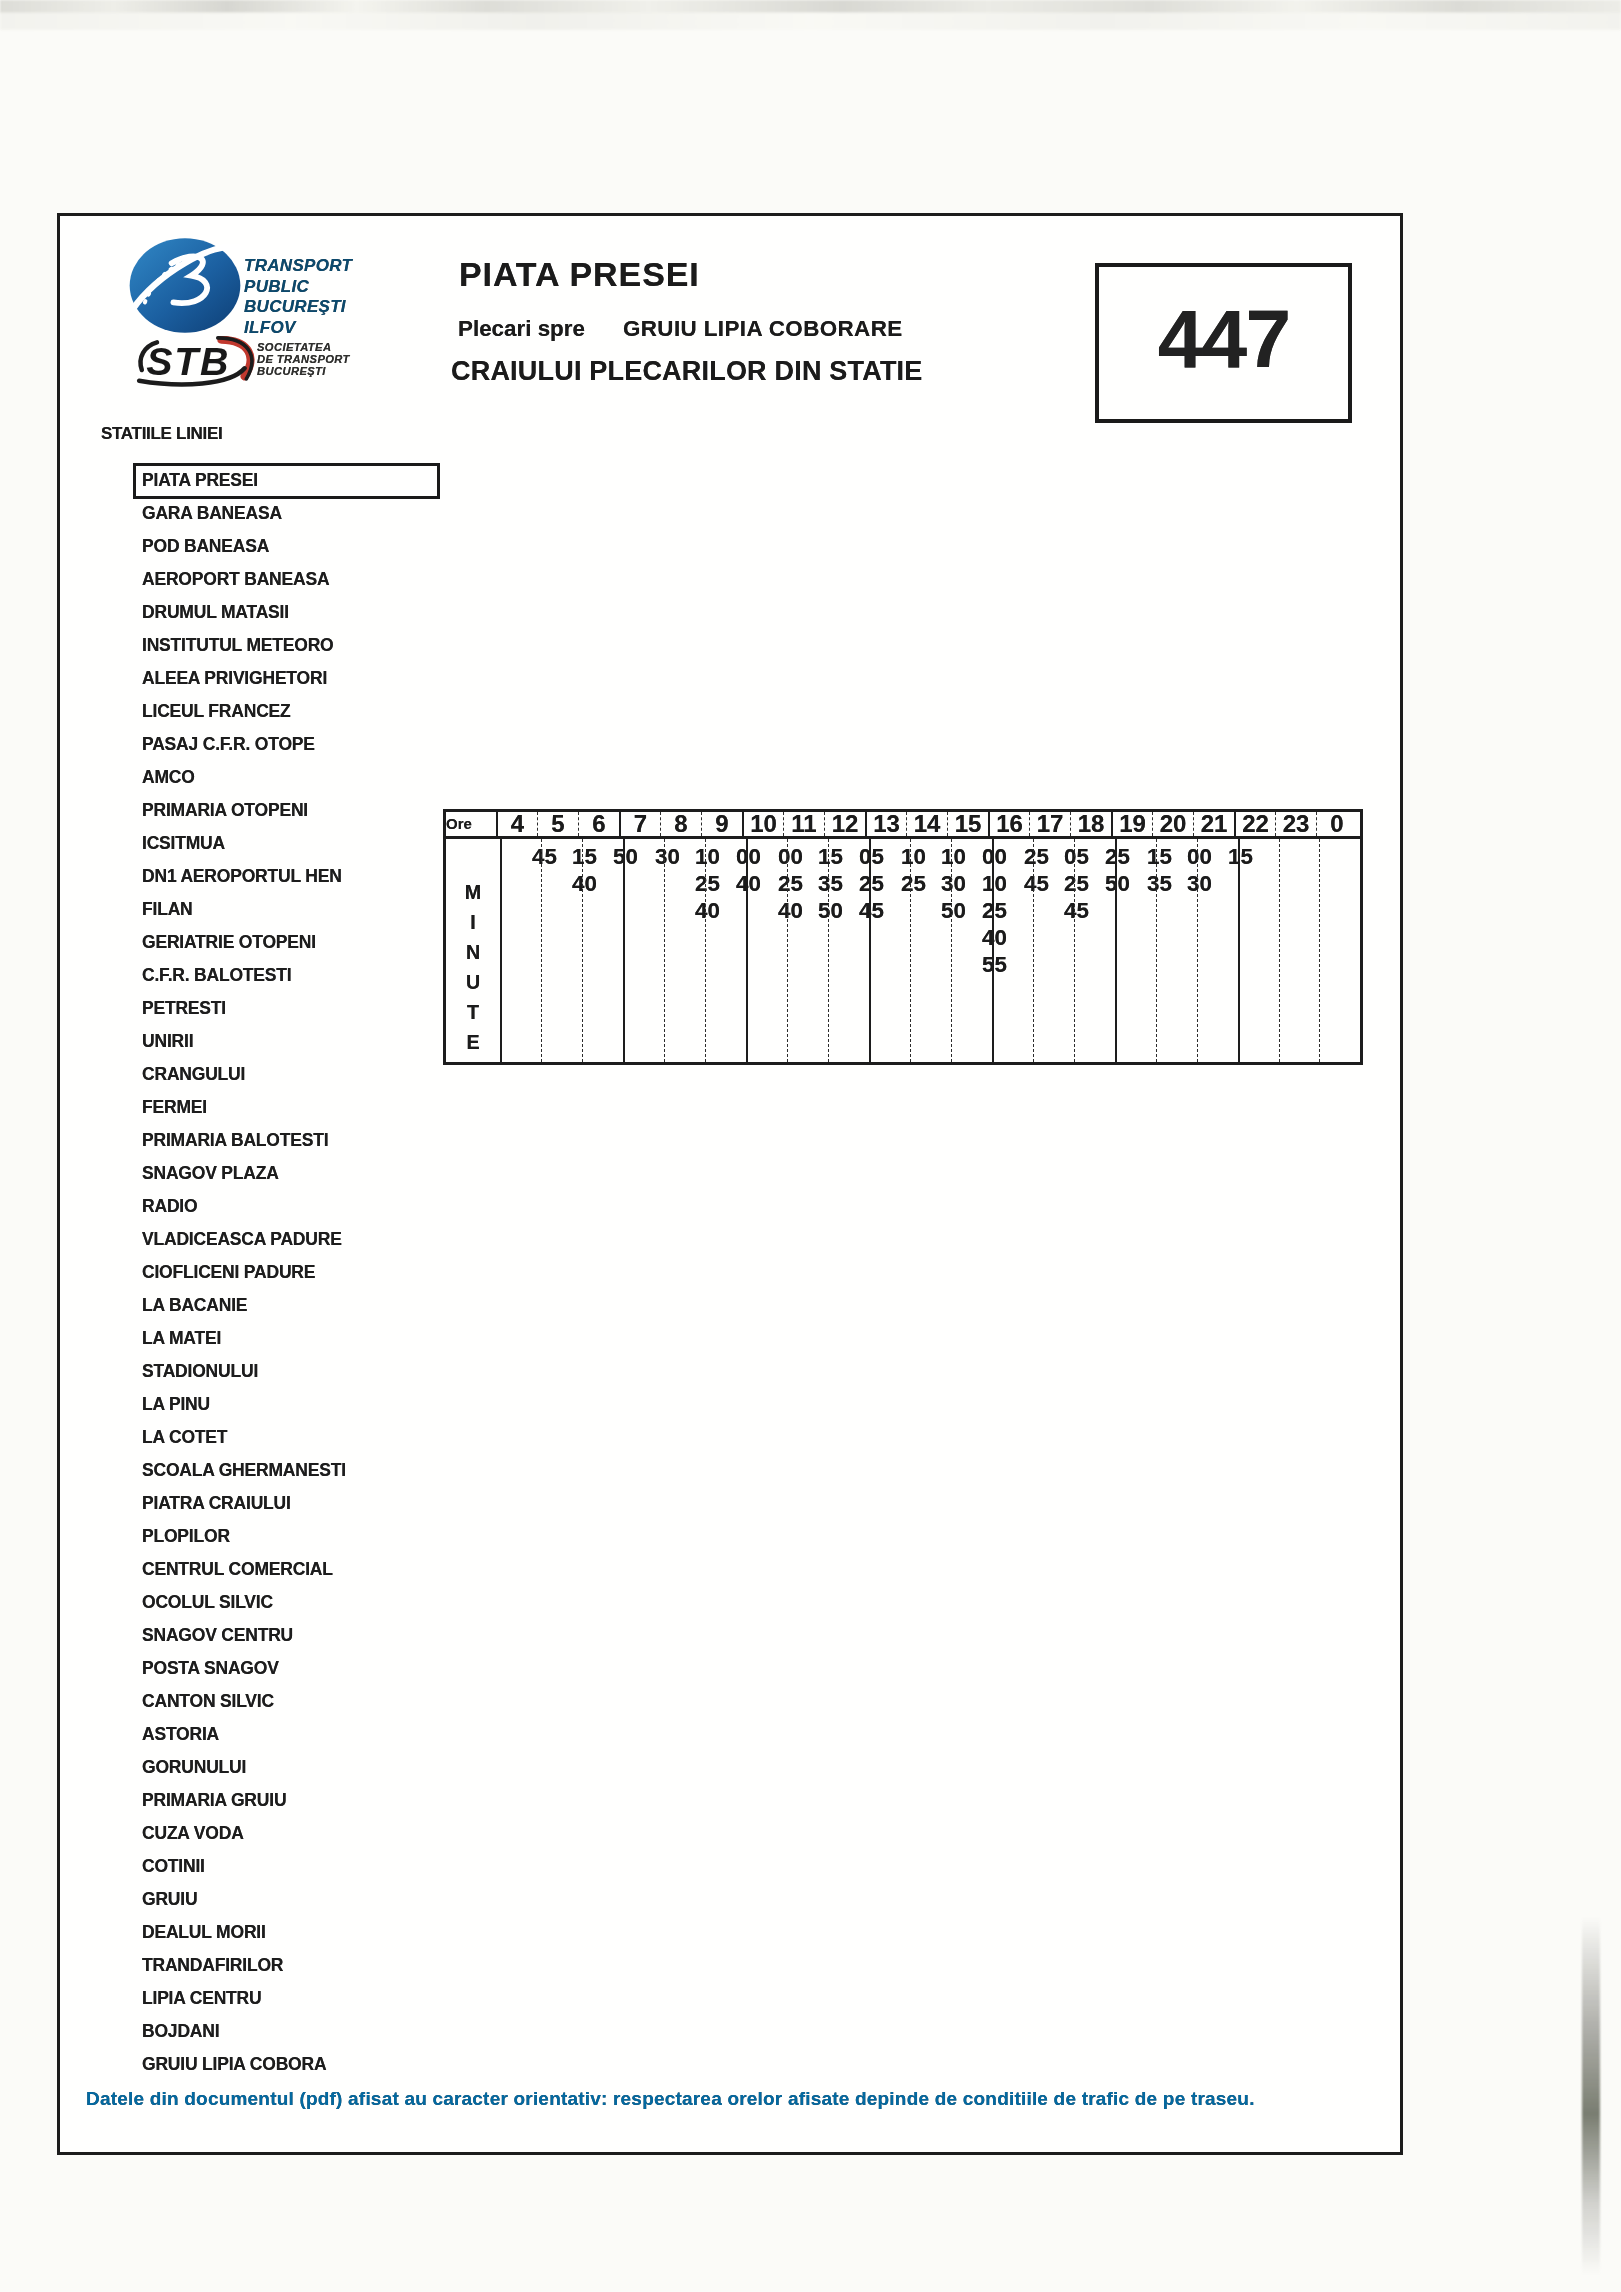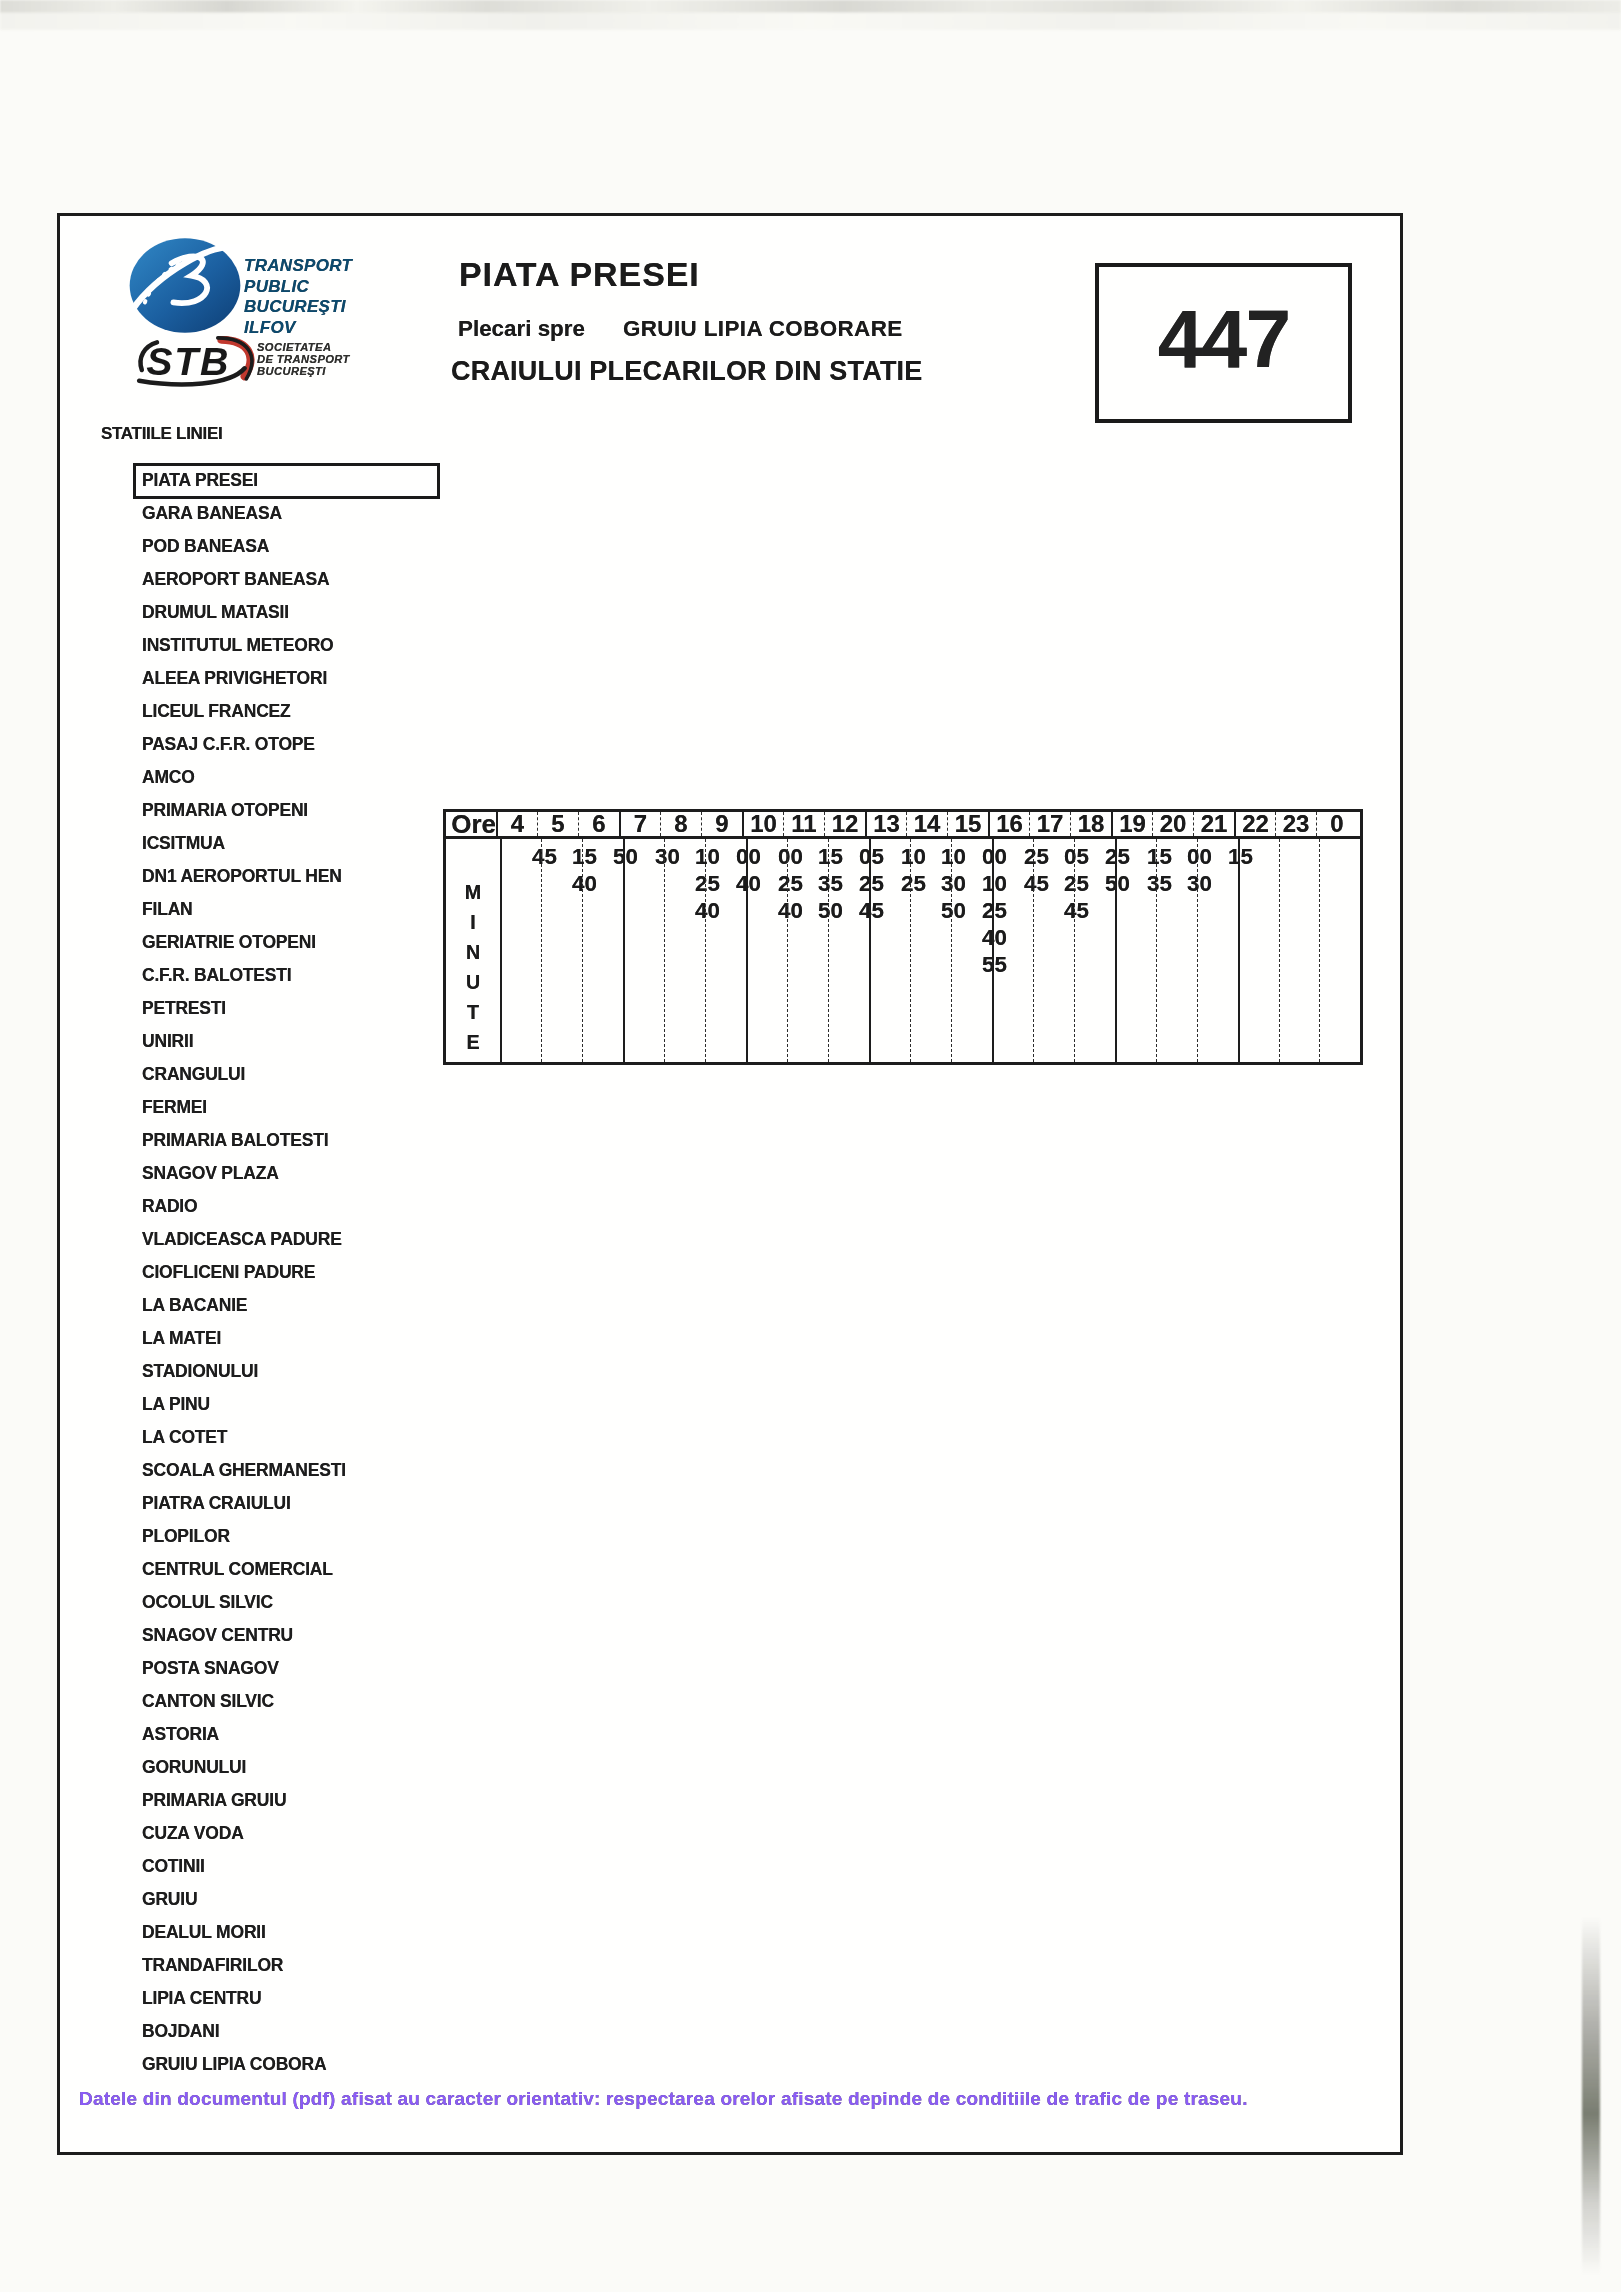--- a/index.html
+++ b/index.html
@@ -67,35 +67,35 @@
   .tt{position:absolute;left:383px;top:593px;width:920px;}
   .tt *{box-sizing:border-box;}
   .tt-day{
     margin-left:59px;width:861px;height:59px;
     border:3.1px solid #1d1d1d;border-bottom:none;
     text-align:center;font-size:29.6px;font-weight:800;line-height:57px;letter-spacing:0.4px;
   }
   .tt-row{display:flex;width:920px;border-left:3.1px solid #1d1d1d;border-right:3.1px solid #1d1d1d;}
   .tt-hours{height:29.6px;border-top:3.1px solid #1d1d1d;border-bottom:3.1px solid #1d1d1d;}
   .tt-mins{height:226px;border-bottom:3.1px solid #1d1d1d;}
-  .tt-ore{width:50px;text-align:right;font-size:26px;font-weight:800;line-height:24px;}
+  .tt-ore{width:50px;text-align:left;font-size:15px;font-weight:800;line-height:24px;}
   .hour{width:41px;text-align:center;font-size:24px;font-weight:800;line-height:24px;border-left:1.8px dashed #2c2c2c;}
   .hour.group{border-left:2.7px solid #1d1d1d;}
   .tt-minlabel{
     width:56px;display:flex;flex-direction:column;align-items:center;
     padding-top:38px;font-size:19.7px;font-weight:800;line-height:30px;
   }
   .mcol{
     width:41px;text-align:center;font-size:22.4px;font-weight:800;line-height:27px;
     padding-top:4.5px;white-space:pre-line;border-left:1.8px dashed #2c2c2c;padding-left:30px;
   }
   .mcol.group{border-left:2.7px solid #1d1d1d;}
 
   
-  .footer-note{position:absolute;left:19px;top:1872px;width:1308px;font-size:19px;font-weight:700;letter-spacing:0.2px;color:#8b5cf6;}
+  .footer-note{position:absolute;left:26px;top:1872px;width:1308px;font-size:19px;font-weight:700;letter-spacing:0.2px;color:#0369a1;}
 </style>
 </head>
 <body>
 
 <div class="scan-band-1"></div>
 <div class="scan-band-2"></div>
 <div class="smudge-title"></div>
 <div class="smudge-mid"></div>
 <div class="smudge-mark"></div>
 <div class="edge-strip"></div>

